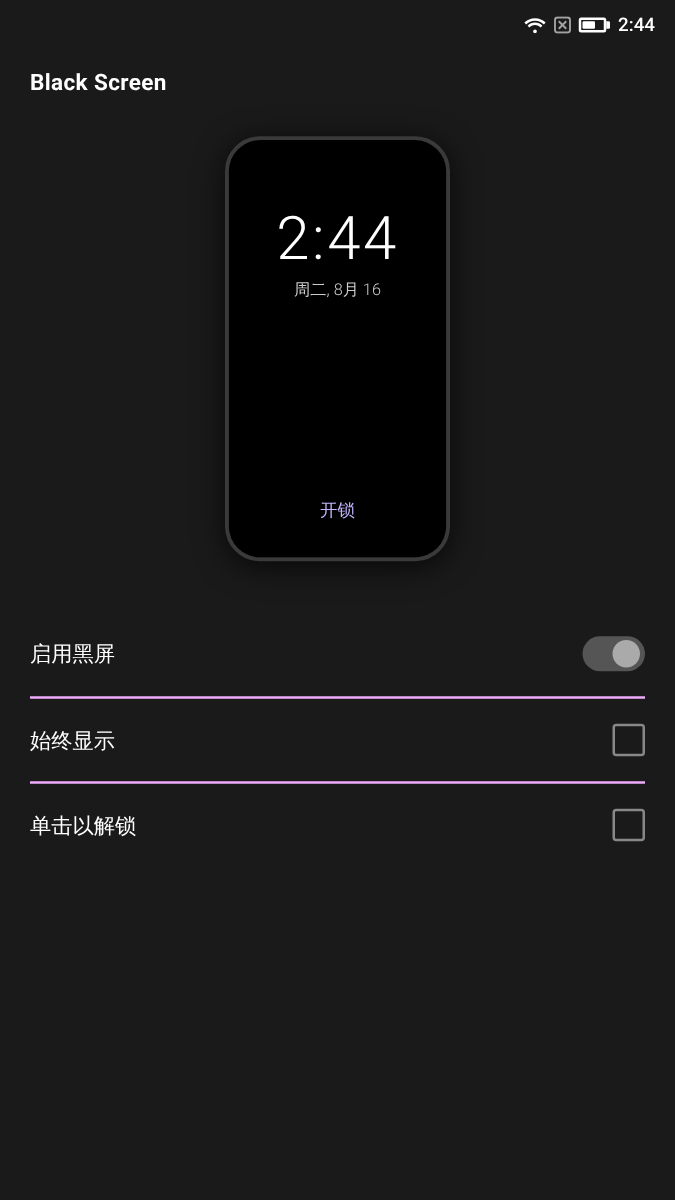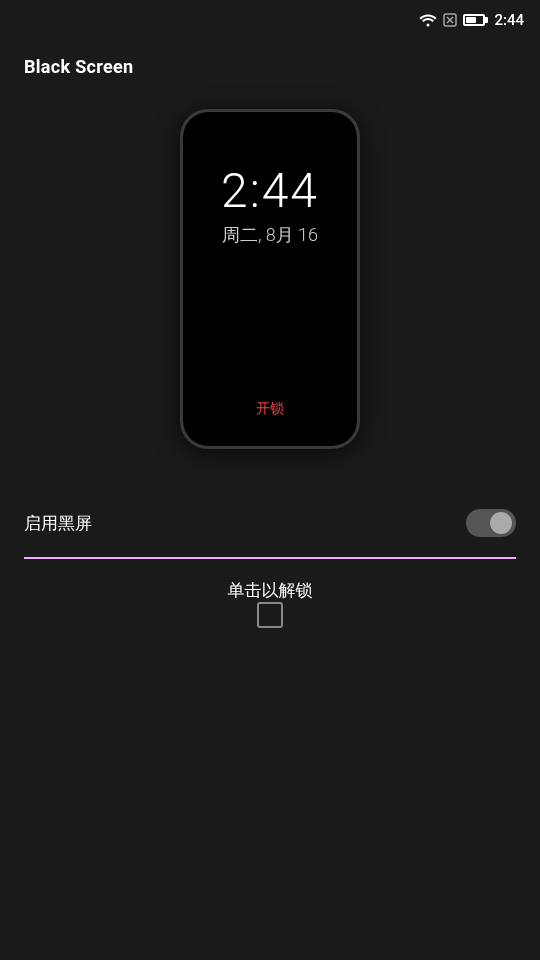--- a/index.html
+++ b/index.html
@@ -116,30 +116,30 @@
 
     .phone-time {
       font-size: 48px;
       font-weight: 300;
       color: #ffffff;
       letter-spacing: 2px;
       text-align: center;
     }
 
     .phone-date {
-      font-size: 18px;
+      font-size: 13px;
       color: #cccccc;
       text-align: center;
       margin-top: 4px;
       font-weight: 300;
     }
 
     .phone-unlock {
       font-size: 14px;
-      color: #ef4444;
+      color: #c4b5fd;
       text-align: center;
     }
 
     .phone-top-info {
       display: flex;
       flex-direction: column;
       align-items: center;
     }
 
     
@@ -150,21 +150,20 @@
     .setting-item {
       display: flex;
       align-items: center;
       justify-content: space-between;
       padding: 20px 0;
       border-bottom: 2px solid #f0abfc;
     }
 
     .setting-item:last-child {
       border-bottom: none;
-      flex-direction: column;
     }
 
     .setting-label {
       font-size: 17px;
       color: #ffffff;
       font-weight: 400;
     }
 
     
     .toggle-switch {
@@ -245,19 +244,23 @@
 
 <div class="settings-section">
 
   <div class="setting-item">
     <span class="setting-label">启用黑屏</span>
     <div class="toggle-switch off">
       <div class="toggle-knob"></div>
     </div>
   </div>
 
+  <div class="setting-item">
+    <span class="setting-label">始终显示</span>
+    <div class="checkbox"></div>
+  </div>
 
   <div class="setting-item">
     <span class="setting-label">单击以解锁</span>
     <div class="checkbox"></div>
   </div>
 
 </div>
 
 </body></html>

